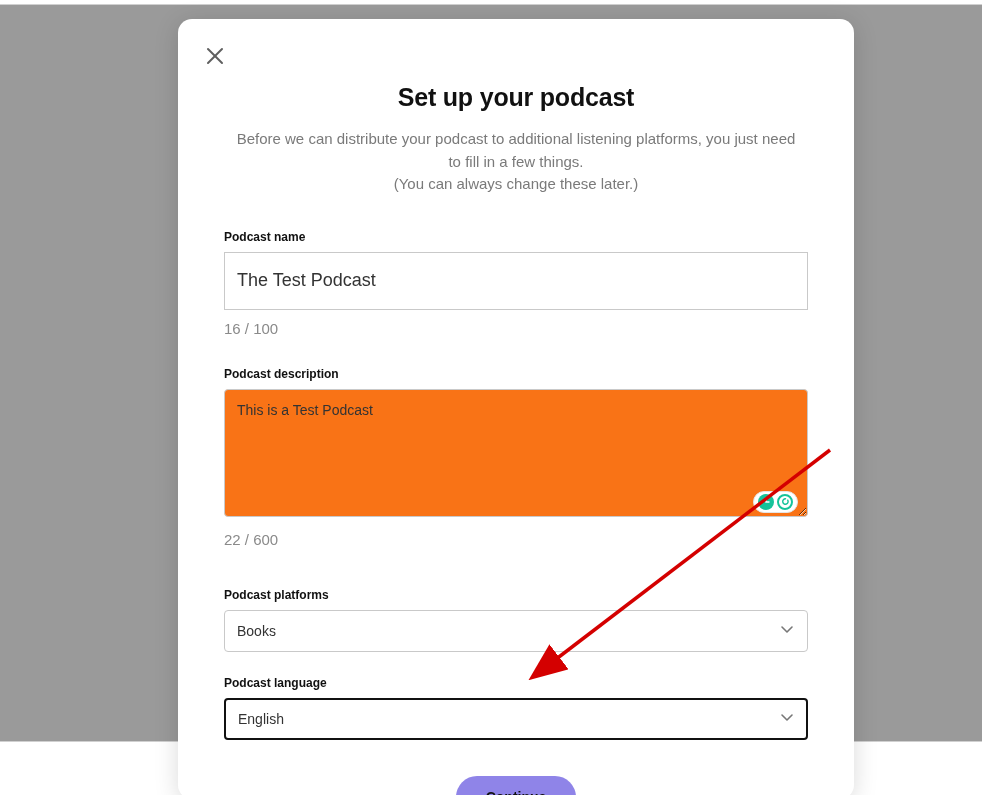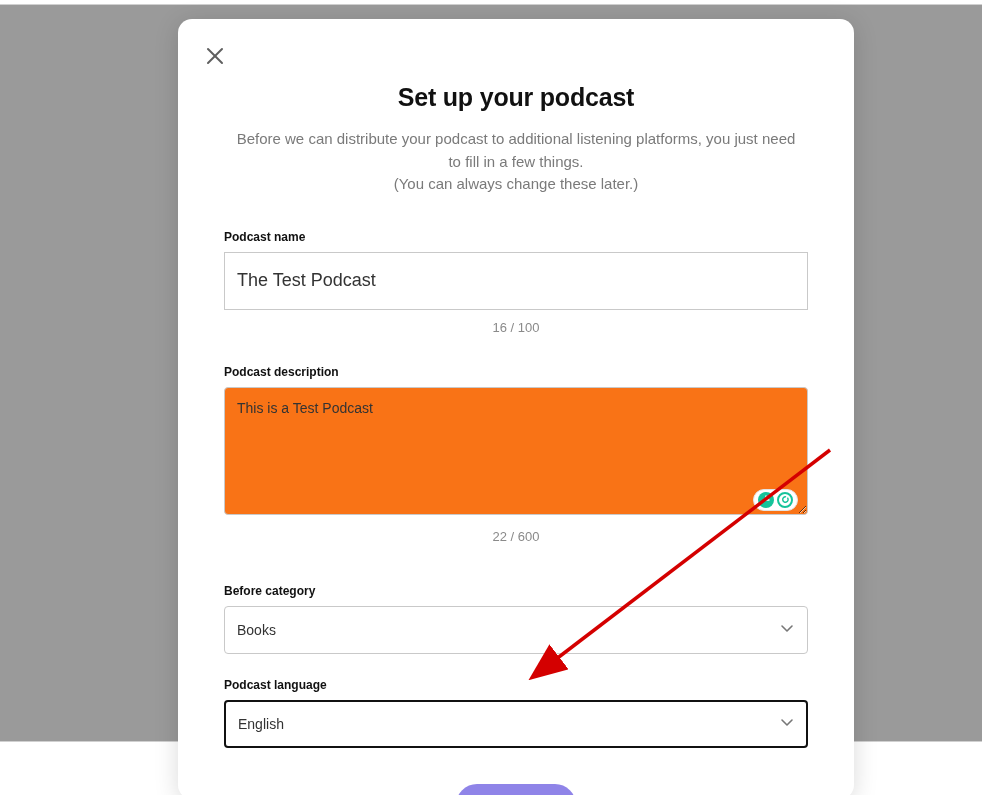--- a/index.html
+++ b/index.html
@@ -113,32 +113,32 @@
       border-radius: 12px;
       padding: 2px 4px;
     }
     .g-circle {
       width: 16px; height: 16px; border-radius: 50%;
       display: flex; align-items: center; justify-content: center;
     }
     .g-green { background: #15c39a; }
     .g-outline { border: 2px solid #15c39a; }
     .counter {
-      text-align: center;
-      font-size: 13px;
+      text-align: left;
+      font-size: 15px;
       color: #8a8a8a;
       margin-top: 10px;
     }
     .select-wrap {
       position: relative;
       width: 100%;
     }
     .select-input {
       width: 100%;
-      height: 48px;
+      height: 42px;
       border: 1px solid #c9c9c9;
       border-radius: 4px;
       padding: 0 40px 0 12px;
       font-size: 14px;
       color: #333;
       background: #fff;
       font-family: inherit;
       appearance: none;
       cursor: pointer;
     }
@@ -215,21 +215,21 @@
           <svg width="9" height="9" viewBox="0 0 10 10">
               <path d="M7.5 3.5 A3 3 0 1 1 5 2" stroke="#15c39a" stroke-width="1.6" fill="none" stroke-linecap="round"></path>
             </svg>
         </div>
       </div>
     </div>
     <div class="counter">22  /  600</div>
   </div>
 
   <div class="form-group cat">
-    <label class="form-label">Before category</label>
+    <label class="form-label">Podcast platforms</label>
     <div class="select-wrap">
       <input type="text" readonly="" class="select-input" value="Books" style="">
       <span class="chevron">
         <svg width="14" height="14" viewBox="0 0 14 14">
             <polyline points="2,5 7,10 12,5" fill="none" stroke="currentColor" stroke-width="1.6" stroke-linecap="round" stroke-linejoin="round"></polyline>
           </svg>
       </span>
     </div>
   </div>
 

